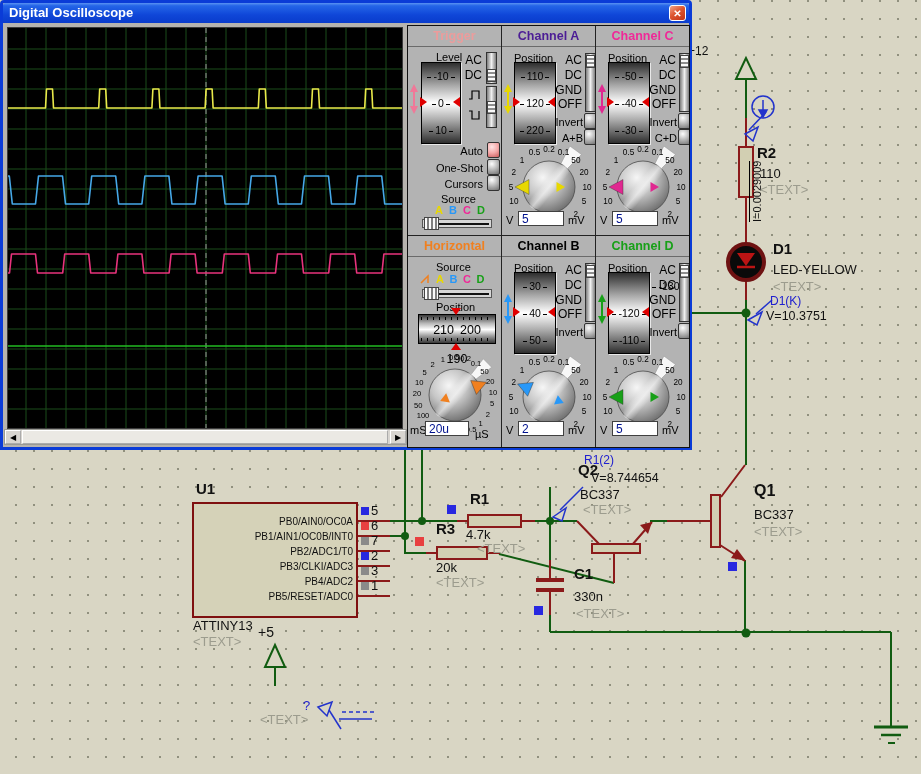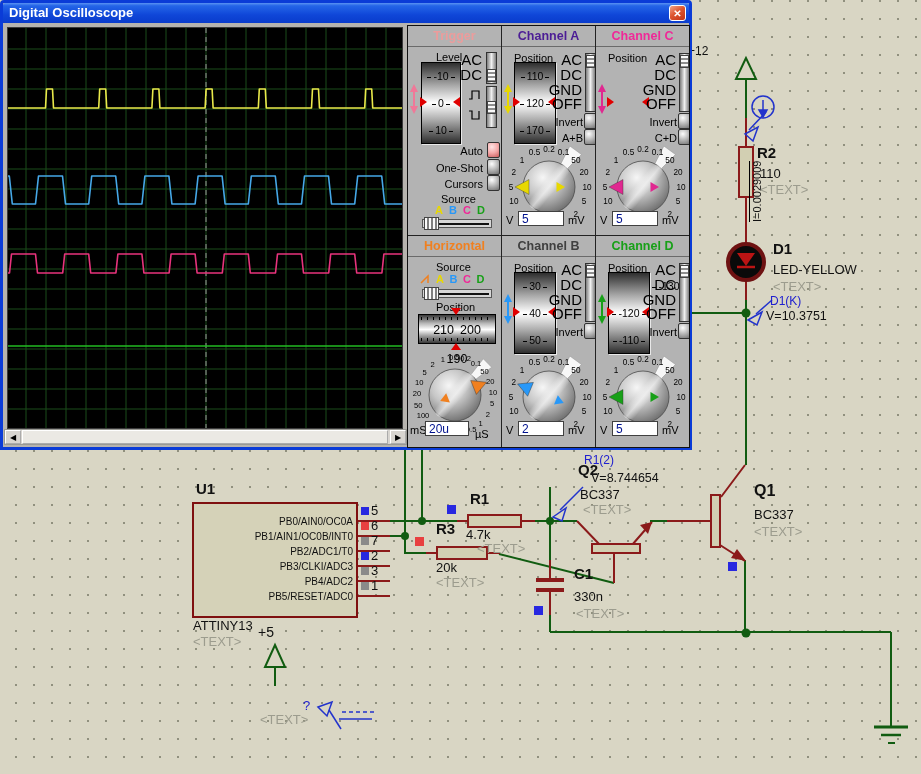--- a/index.html
+++ b/index.html
@@ -41,21 +41,21 @@
   .tri-d{border-left:5px solid rgba(0,0,0,0);border-right:5px solid rgba(0,0,0,0);border-top:7px solid #e00000}
   .tri-u{border-left:5px solid rgba(0,0,0,0);border-right:5px solid rgba(0,0,0,0);border-bottom:7px solid #e00000}
   .vslider{background:linear-gradient(90deg,#7e7e7e,#f0f0f0 50%,#7e7e7e);border:1px solid #333;box-sizing:border-box}
   .sknob{background:repeating-linear-gradient(180deg,#fafafa 0 2px,#8e8e8e 2px 4px);border:1px solid #444;box-sizing:border-box}
   .hslider{background:linear-gradient(#d6d6d6,#d6d6d6) 0 0/100% 100%,#d6d6d6;border:1px solid #555;box-sizing:border-box}
   .hline{position:absolute;left:2px;right:2px;top:3px;height:2px;background:#111}
   .hknob{position:absolute;width:15px;height:13px;top:-3px;background:repeating-linear-gradient(90deg,#fafafa 0 2px,#808080 2px 4px);border:1px solid #444;box-sizing:border-box}
   .pbutton{width:13px;height:16px;background:radial-gradient(circle at 35% 28%,#fdfdfd,#bdbdbd 45%,#6e6e6e);border:1px solid #333;border-radius:2px;box-sizing:border-box}
   .pbutton.active{background:radial-gradient(circle at 35% 28%,#ffe4e4,#f4a8a8 50%,#c85858)}
   .chletter{font-size:11px;font-weight:bold}
-  .selcol{font-size:15px;text-align:right}
+  .selcol{font-size:12px;text-align:right}
   .selrow{height:14.8px;line-height:14.8px}
   .vbox{background:#fff;border:1px solid #404040;font-size:12px;line-height:14px;color:#00128f;padding-left:3px;box-sizing:border-box}
   
   .clab{position:absolute;font-size:13px;color:#111;white-space:nowrap}
   .ref{font-weight:bold;font-size:15px}
   .gray{color:#9c9c8e}
   .blue{color:#2020cf;font-size:12px}
   .small{font-size:12.5px}
   #r2current{left:749px;top:222px;font-size:11px;transform:rotate(-90deg);transform-origin:0 0;border-top:1px solid #000;padding-top:1px}
   .pinrow{height:15px;line-height:15px;text-align:right;font-size:10px;color:#111;white-space:nowrap}
@@ -292,21 +292,21 @@
             <div class="hline"></div>
             <div class="hknob" style="left: 1px;"></div>
           </div>
         </div>
         <div class="panel abs br bb" style="left: 94px; top: 0px; width: 94px; height: 210px;">
           <div class="ptitle abs" style="color: #4c1d95;">Channel A</div>
           <div class="plabel abs" style="left: 12px; top: 26px;">Position</div>
           <div class="vgauge abs" style="left: 12px; top: 36px; width: 40px; height: 80px;">
             <div class="grow" style="top: 6px;"><div class="gtick"></div><span>110</span><div class="gtick"></div></div>
             <div class="grow" style="top: 33px;"><div class="gtick"></div><span>120</span><div class="gtick"></div></div>
-            <div class="grow" style="top: 60px;"><div class="gtick"></div><span>170</span><div class="gtick"></div></div>
+            <div class="grow" style="top: 60px;"><div class="gtick"></div><span>220</span><div class="gtick"></div></div>
           </div>
           <div class="tri tri-r abs" style="left: 11px; top: 71px;"></div>
           <div class="tri tri-l abs" style="left: 46px; top: 71px;"></div>
           <svg width="12" height="30" class="abs" style="left:0px;top:58px">
             <line x1="6" y1="5" x2="6" y2="25" stroke="#e8d800" stroke-width="2"></line>
             <polygon points="6,0 2,8 10,8" fill="#e8d800"></polygon>
             <polygon points="6,30 2,22 10,22" fill="#e8d800"></polygon>
           </svg>
           <div class="selcol abs" style="left: 44px; top: 27px; width: 36px;">
             <div class="selrow">AC</div>
@@ -341,20 +341,25 @@
             <polygon points="47,13 39.5,27 54.5,27" fill="#e8d800" stroke="#333" stroke-width="0.4" transform="rotate(-90 47 47)"></polygon>
             <polygon points="47,31 42,39.5 52,39.5" fill="#e8d800" transform="rotate(90 47 47)"></polygon>
           </svg>
           <div class="plabel abs" style="left: 4px; top: 188px;">V</div>
           <div class="vbox abs" style="left: 16px; top: 185px; width: 46px; height: 15px;">5</div>
           <div class="plabel abs" style="left: 66px; top: 188px;">mV</div>
         </div>
         <div class="panel abs bb" style="left: 188px; top: 0px; width: 93px; height: 210px;">
           <div class="ptitle abs" style="color: rgb(240, 40, 152);">Channel C</div>
           <div class="plabel abs" style="left: 12px; top: 26px;">Position</div>
+          <div class="vgauge abs" style="left: 12px; top: 36px; width: 40px; height: 80px;">
+            <div class="grow" style="top: 6px;"><div class="gtick"></div><span>-50</span><div class="gtick"></div></div>
+            <div class="grow" style="top: 33px;"><div class="gtick"></div><span>-40</span><div class="gtick"></div></div>
+            <div class="grow" style="top: 60px;"><div class="gtick"></div><span>-30</span><div class="gtick"></div></div>
+          </div>
           <div class="tri tri-r abs" style="left: 11px; top: 71px;"></div>
           <div class="tri tri-l abs" style="left: 46px; top: 71px;"></div>
           <svg width="12" height="30" class="abs" style="left:0px;top:58px">
             <line x1="6" y1="5" x2="6" y2="25" stroke="#e02890" stroke-width="2"></line>
             <polygon points="6,0 2,8 10,8" fill="#e02890"></polygon>
             <polygon points="6,30 2,22 10,22" fill="#e02890"></polygon>
           </svg>
           <div class="selcol abs" style="left: 44px; top: 27px; width: 36px;">
             <div class="selrow">AC</div>
             <div class="selrow">DC</div>
@@ -433,21 +438,21 @@
             <circle cx="47" cy="47" r="26" fill="url(#kg)" stroke="#4a4a4a" stroke-width="0.8"></circle>
             <rect x="40" y="20" width="14" height="54" rx="7" fill="url(#ks)" opacity="0.6" transform="rotate(40 47 47)"></rect>
             <polygon points="47,13 39.5,27 54.5,27" fill="#f08020" stroke="#333" stroke-width="0.4" transform="rotate(68 47 47)"></polygon>
             <polygon points="47,31 42,39.5 52,39.5" fill="#f08020" transform="rotate(248 47 47)"></polygon>
           </svg>
           <div class="plabel abs" style="left: 2px; top: 188px;">mS</div>
           <div class="vbox abs" style="left: 17px; top: 185px; width: 44px; height: 15px;">20u</div>
           <div class="plabel abs" style="left: 67px; top: 192px;">µS</div>
         </div>
         <div class="panel abs br" style="left: 94px; top: 210px; width: 94px; height: 211px;">
-          <div class="ptitle abs" style="color: #404040;">Channel B</div>
+          <div class="ptitle abs" style="color: #000000;">Channel B</div>
           <div class="plabel abs" style="left: 12px; top: 26px;">Position</div>
           <div class="vgauge abs" style="left: 12px; top: 36px; width: 40px; height: 80px;">
             <div class="grow" style="top: 6px;"><div class="gtick"></div><span>30</span><div class="gtick"></div></div>
             <div class="grow" style="top: 33px;"><div class="gtick"></div><span>40</span><div class="gtick"></div></div>
             <div class="grow" style="top: 60px;"><div class="gtick"></div><span>50</span><div class="gtick"></div></div>
           </div>
           <div class="tri tri-r abs" style="left: 11px; top: 71px;"></div>
           <div class="tri tri-l abs" style="left: 46px; top: 71px;"></div>
           <svg width="12" height="30" class="abs" style="left:0px;top:58px">
             <line x1="6" y1="5" x2="6" y2="25" stroke="#2898f8" stroke-width="2"></line>

